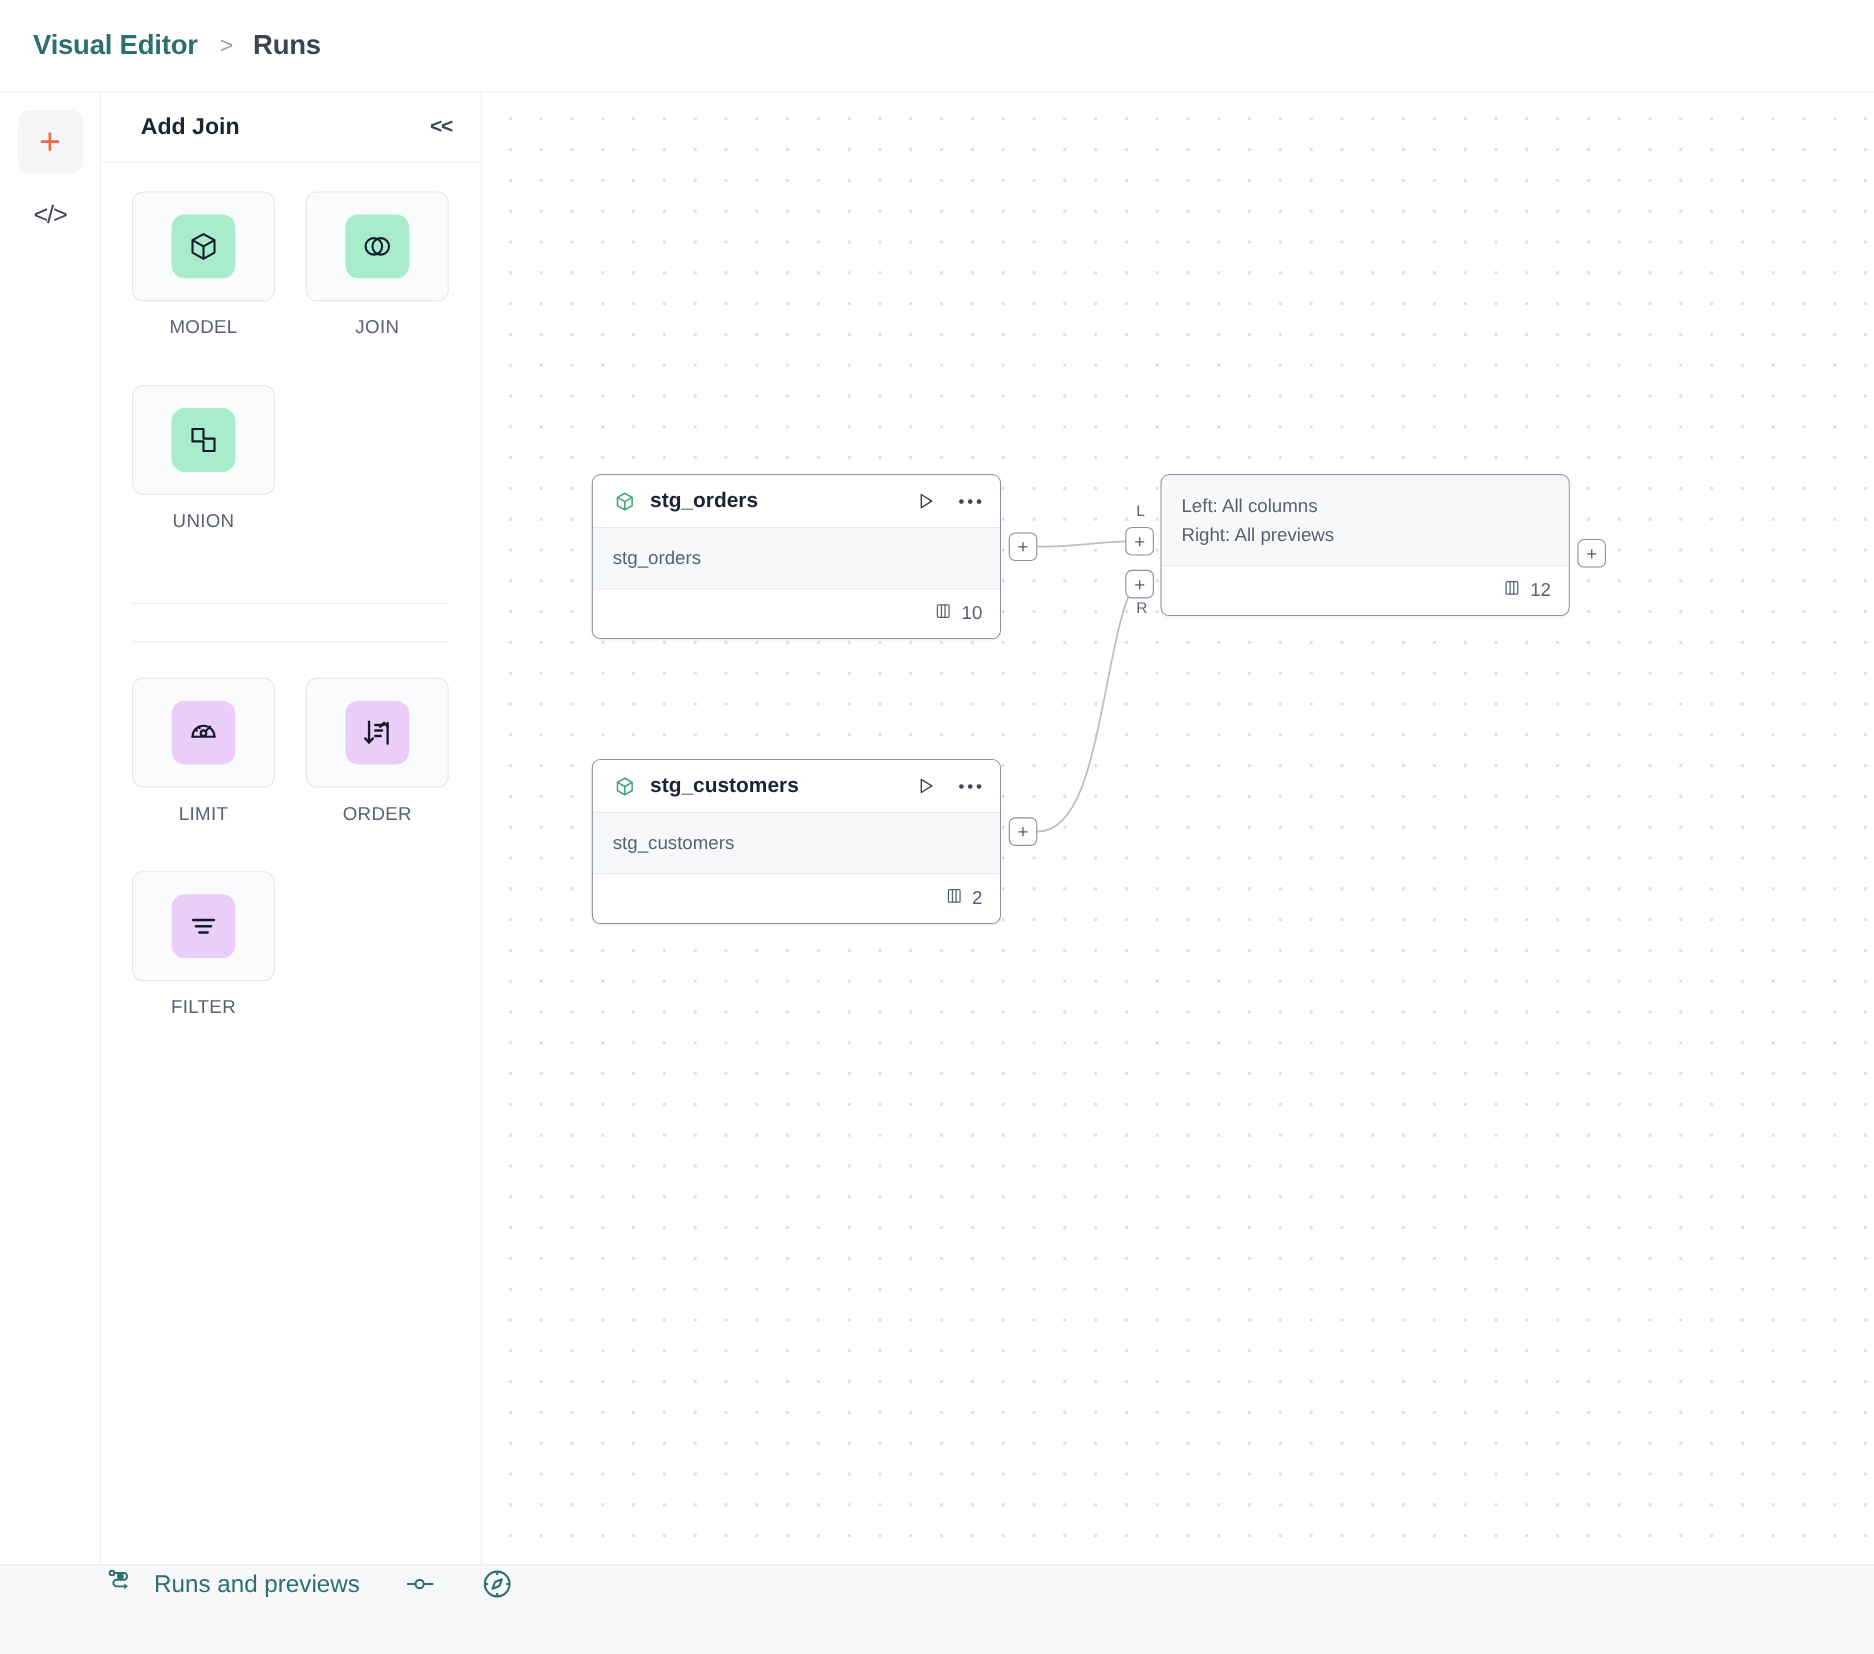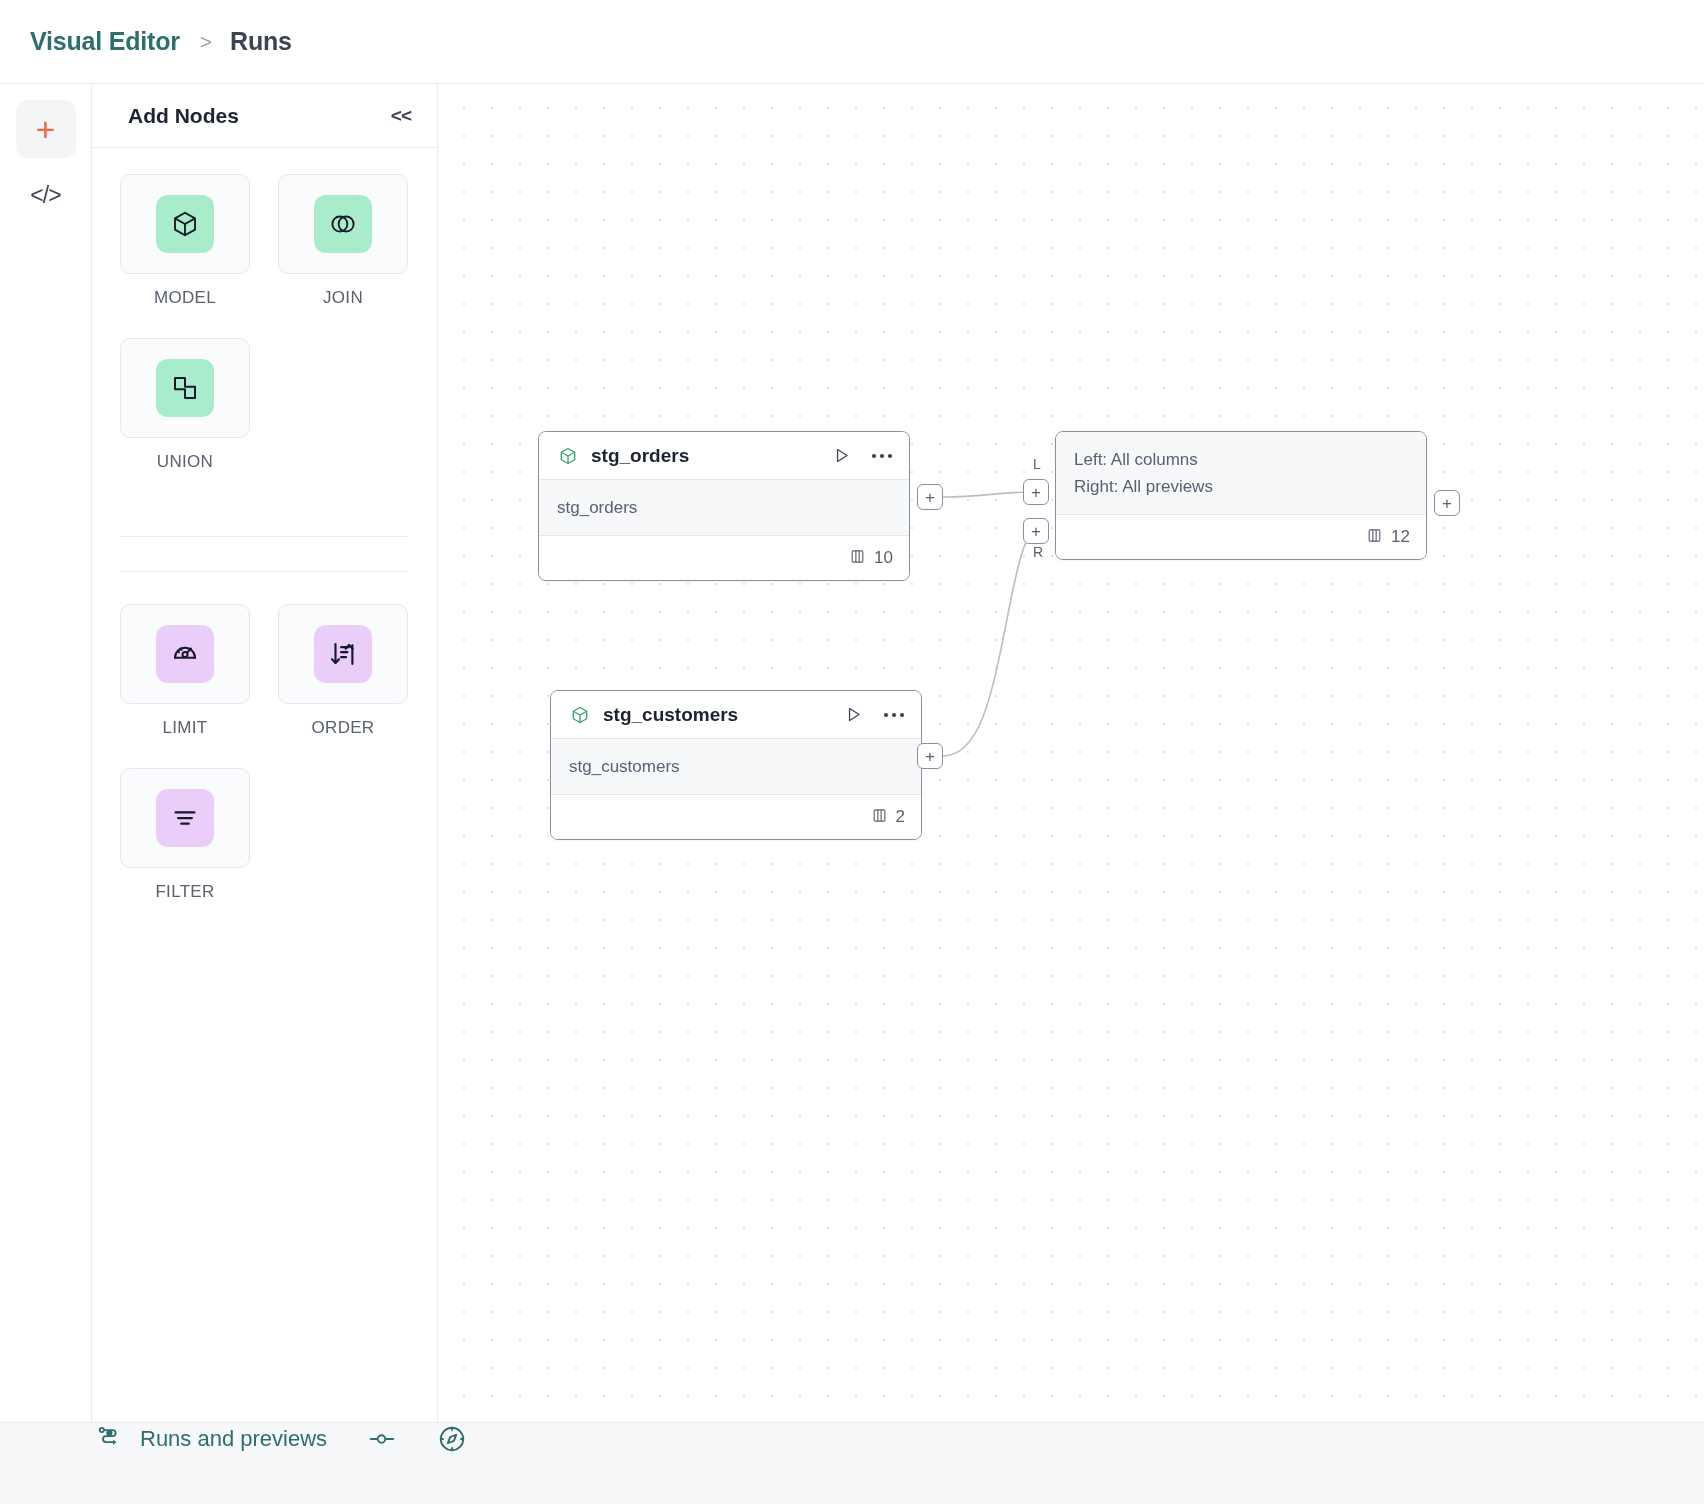--- a/index.html
+++ b/index.html
@@ -58,21 +58,21 @@
     padding: 0 26px 0 36px;
     border-bottom: 1px solid #e9ebef;
   }
   .panel-title { font-size: 21px; font-weight: bold; color: #1d2333; }
   .panel-collapse { font-size: 19px; color: #3d4353; cursor: pointer; letter-spacing: -1px; font-weight: 600; }
   .panel-body { flex: 1 1 auto; padding: 26px 0 0 0; overflow: hidden; }
 
   .node-grid {
     display: flex; flex-wrap: wrap;
     padding: 0 28px;
-    gap: 0 28px;
+    gap: 12px 28px;
   }
   .group-sep { height: 1px; background: #e9ebef; margin: 34px 28px 32px 28px; }
 
   .node-item {
     width: 130px; margin-bottom: 30px;
     display: flex; flex-direction: column; align-items: center;
     cursor: pointer;
   }
   .node-tile {
     width: 130px; height: 100px;
@@ -176,21 +176,21 @@
       <div class="rail-btn active">
         <span class="rail-plus">+</span>
       </div>
       <div class="rail-btn">
         <span class="rail-code">&lt;/&gt;</span>
       </div>
     </div>
 
     <div class="panel">
       <div class="panel-head">
-        <span class="panel-title">Add Nodes</span>
+        <span class="panel-title">Add Join</span>
         <span class="panel-collapse">&lt;&lt;</span>
       </div>
       <div class="panel-body">
 
         <div class="node-grid">
           <div class="node-item">
             <div class="node-tile">
               <div class="node-chip chip-green">
                 <svg width="30" height="30" viewBox="0 0 24 24" fill="none" stroke="#141a2b" stroke-width="1.5" stroke-linejoin="round">
                   <path d="M12 3l8 4.5v9L12 21l-8-4.5v-9L12 3z"></path>
@@ -344,21 +344,21 @@
         <span>+</span>
       </div>
       <div class="handle" style="left:585px; top:434px;">
         <span>+</span>
       </div>
       <div class="handle-tag" style="left:595px; top:460px;">R</div>
       <div class="handle" style="left:996px; top:406px;">
         <span>+</span>
       </div>
 
-      <div class="fnode" style="left:100px; top:606px; width:372px;margin-left:12px;">
+      <div class="fnode" style="left:100px; top:606px; width:372px;">
         <div class="fnode-head">
           <span class="fnode-icon">
             <svg width="20" height="20" viewBox="0 0 24 24" fill="none" stroke="#3aa06f" stroke-width="1.6" stroke-linejoin="round">
               <path d="M12 3l8 4.5v9L12 21l-8-4.5v-9L12 3z"></path>
                 <path d="M4 7.5l8 4.5 8-4.5"></path>
                 <path d="M12 12v9"></path>
             </svg>
           </span>
           <span class="fnode-title">stg_customers</span>
           <span class="fnode-play">

